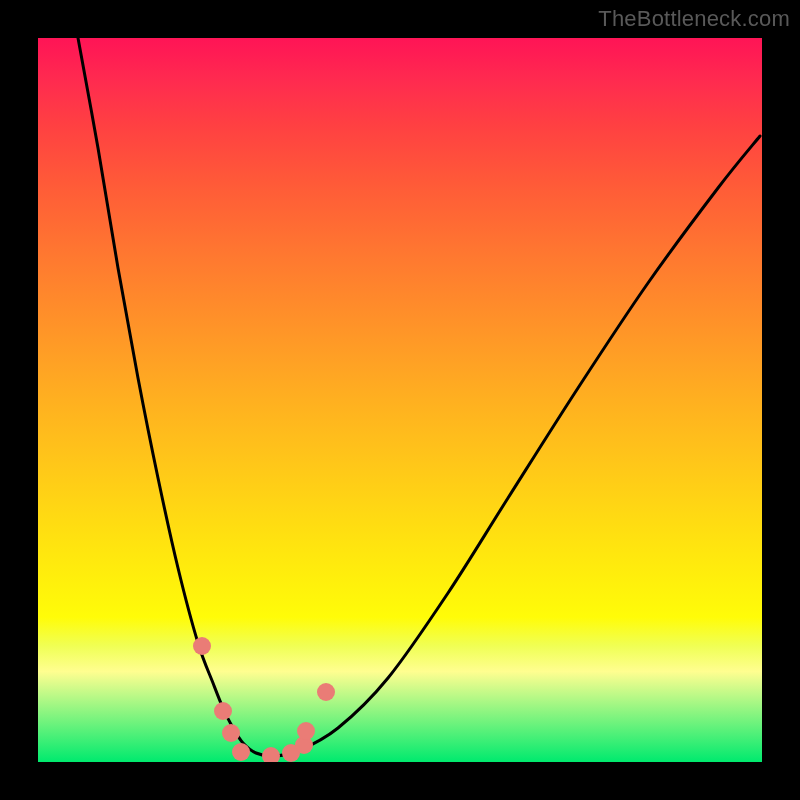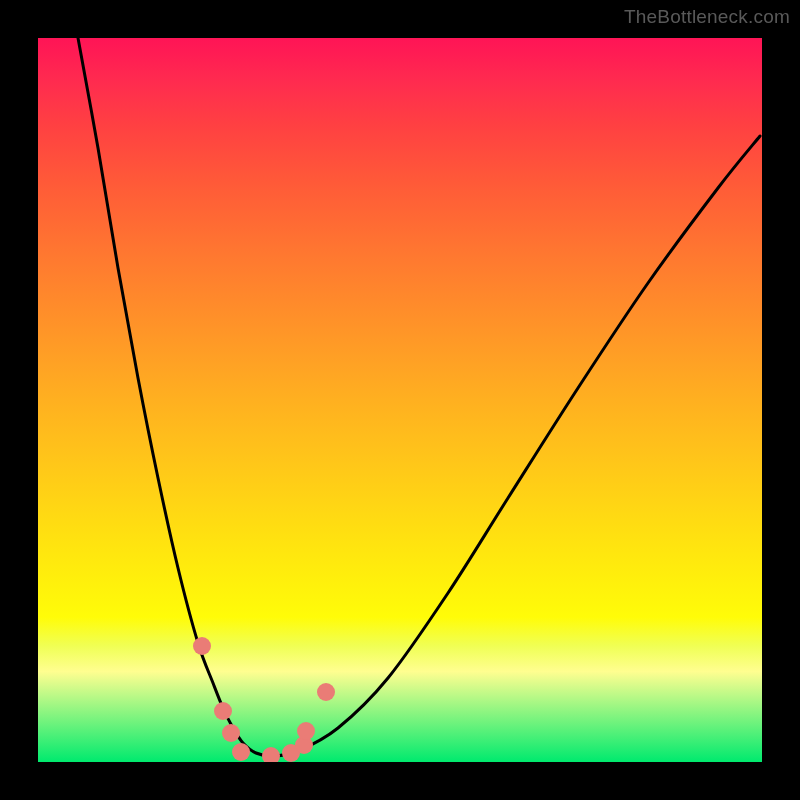--- a/index.html
+++ b/index.html
@@ -38,21 +38,21 @@
       #F0FF55 84%,
       #FFFE90 87.5%,
       #00EA6E 100%
     );
   }
   .watermark {
     position: absolute;
     top: 6px;
     right: 10px;
     color: #595959;
-    font-size: 19px;
+    font-size: 22px;
     font-weight: 400;
     letter-spacing: 0.2px;
     white-space: nowrap;
   }
   svg.curve {
     position: absolute;
     left: 0; top: 0;
     width: 724px; height: 724px;
   }
 </style>

